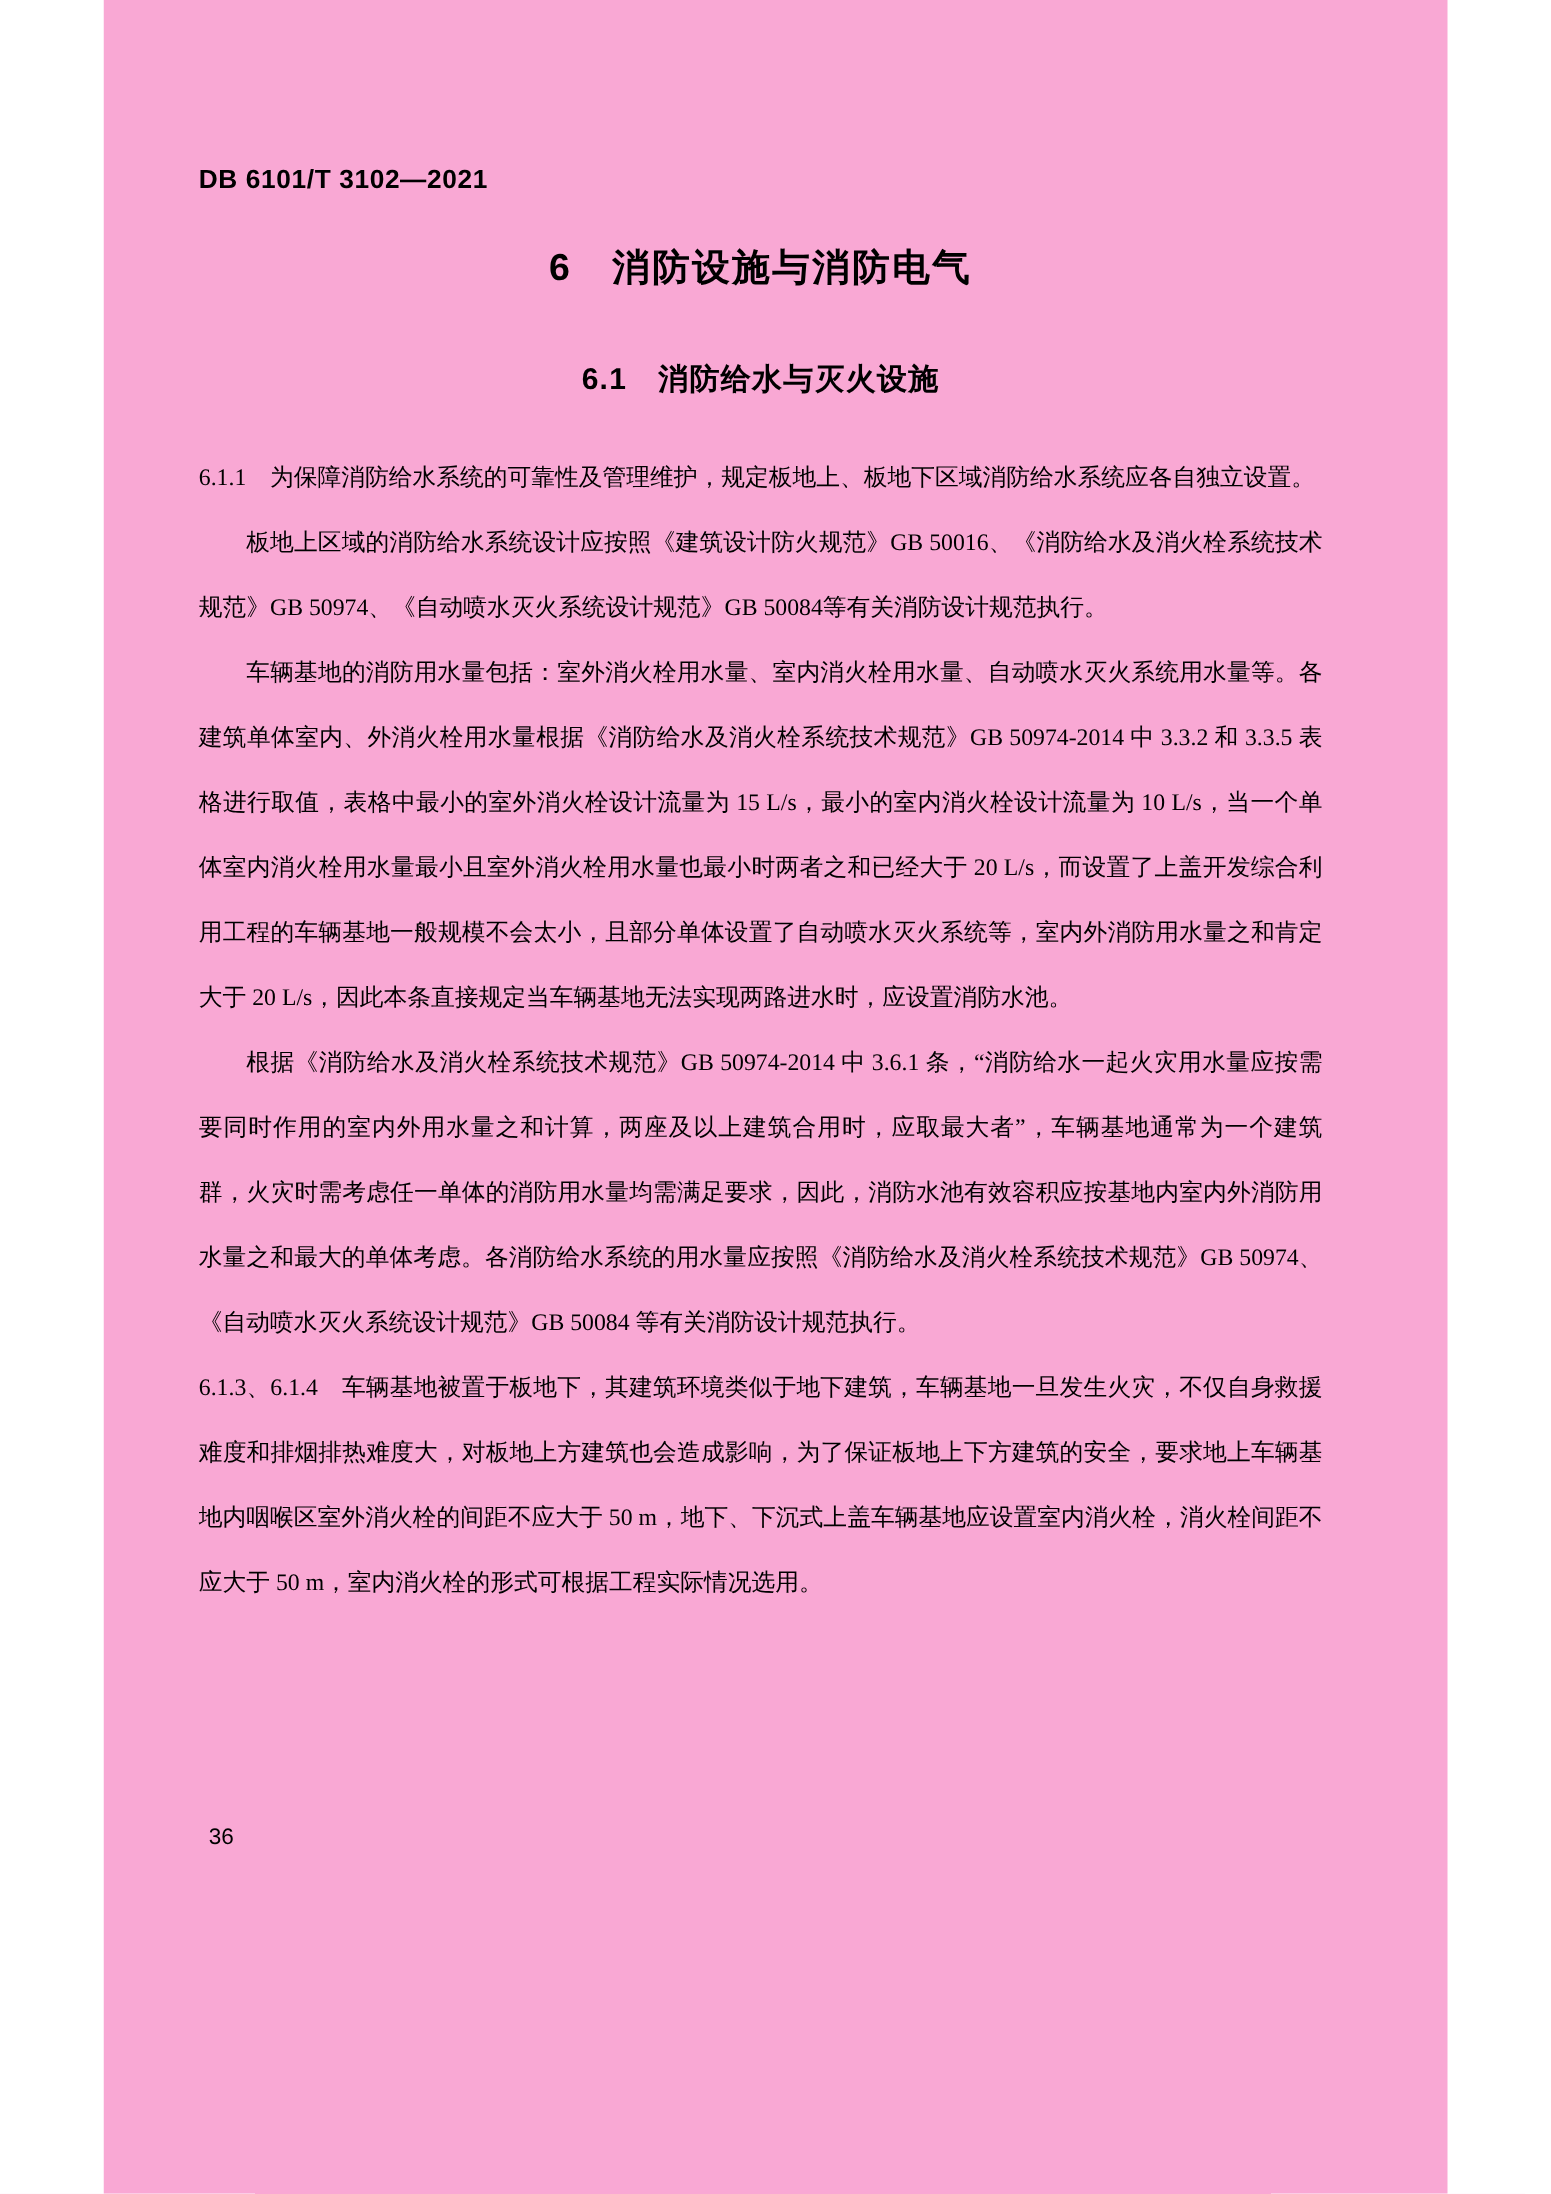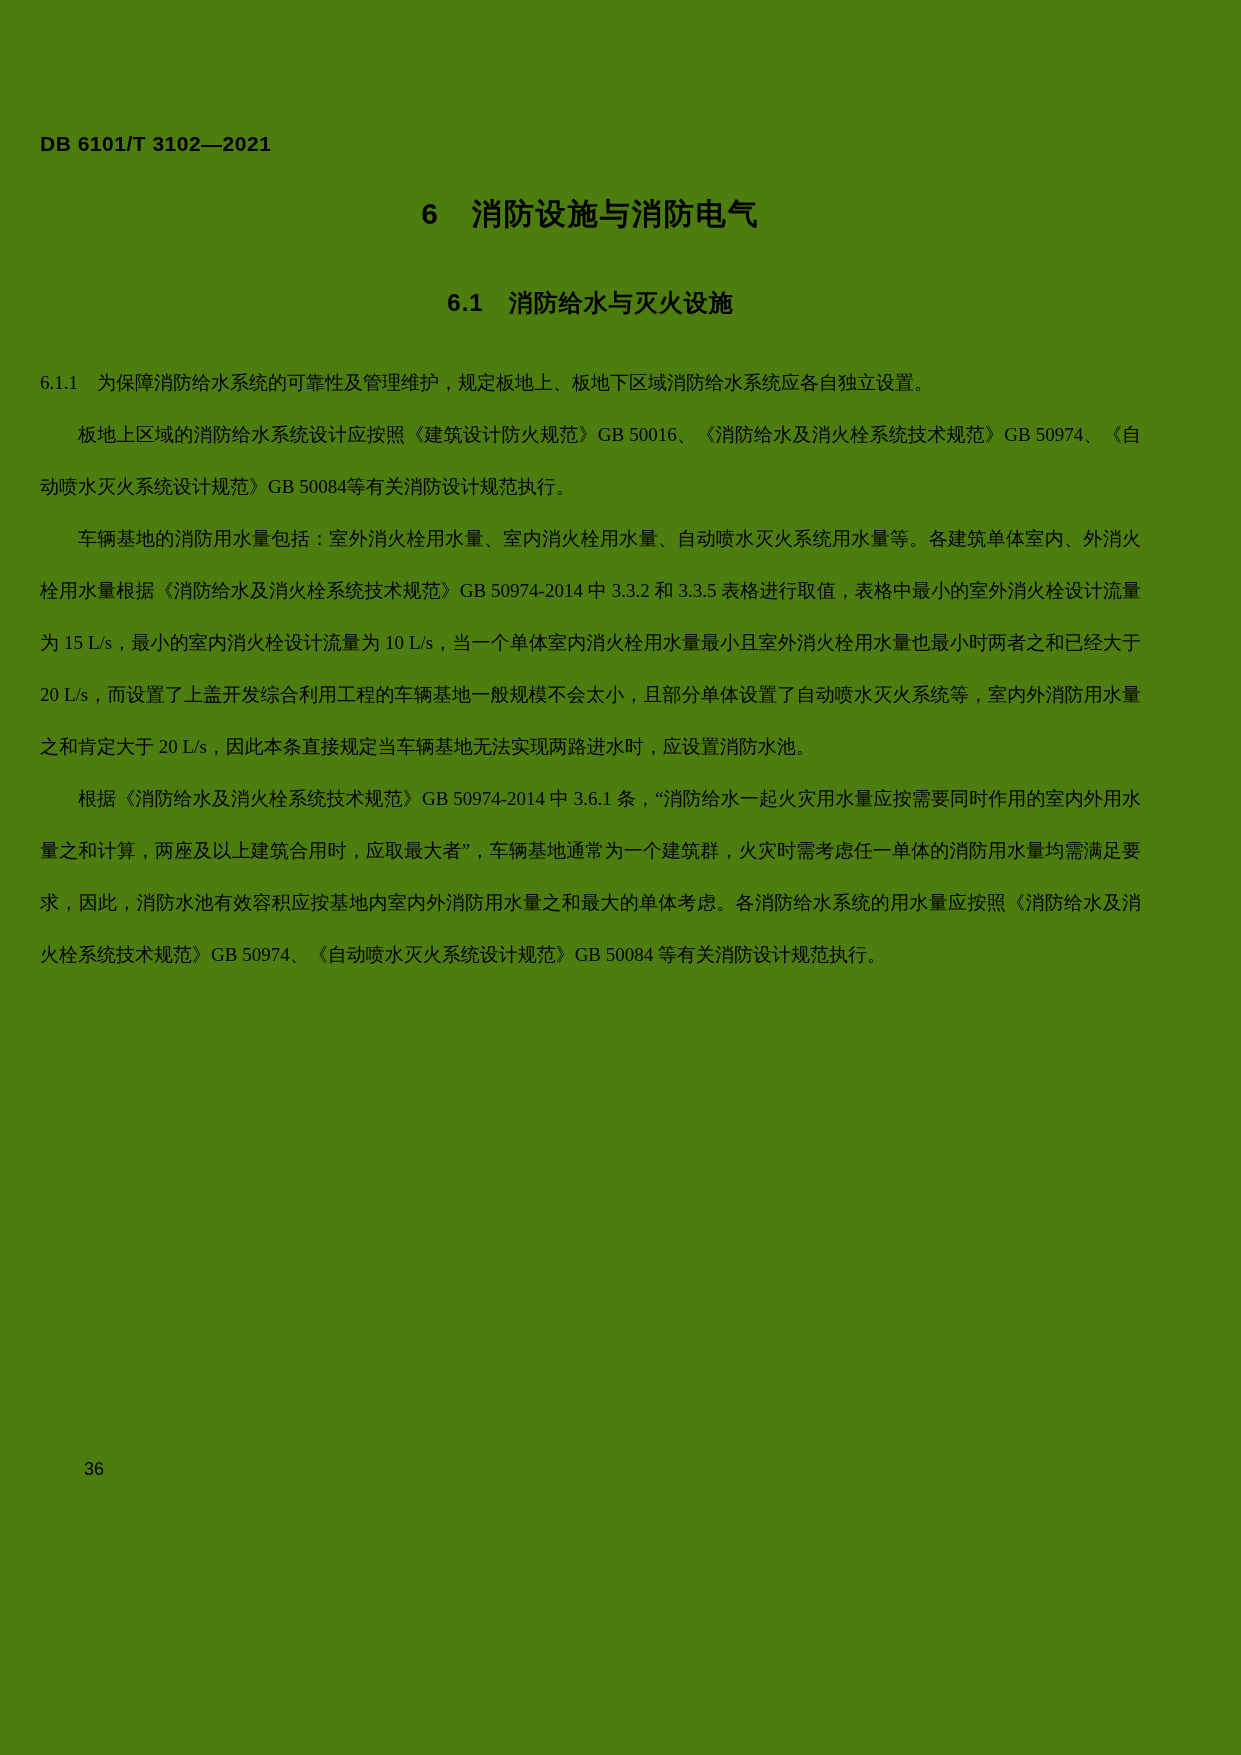--- a/index.html
+++ b/index.html
@@ -3,27 +3,27 @@
 <meta charset="utf-8">
 <style>
   * { box-sizing: border-box; }
   html, body {
     margin: 0;
     padding: 0;
     background: #ffffff;
   }
   .page {
     position: relative;
-    width: 1241px;
+    width: 1075px;
     min-height: 1755px;
     margin: 0 auto;
-    background: #4d7c0f;
+    background: #f9a8d4;
     color: #000000;
     font-family: "Liberation Serif", "DejaVu Serif", serif;
-    padding: 132px 100px 40px 40px;
+    padding: 132px 100px 40px 76px;
   }
   .doc-code {
     font-size: 21px;
     font-weight: bold;
     letter-spacing: 0.5px;
     font-family: "Liberation Sans", "DejaVu Sans", sans-serif;
   }
   .chapter-title {
     margin: 38px 0 0 0;
     text-align: center;
@@ -69,17 +69,18 @@
 
   <h1 class="chapter-title">6　消防设施与消防电气</h1>
 
   <h2 class="section-title">6.1　消防给水与灭火设施</h2>
 
   <div class="body-text">
     <p class="para">6.1.1　为保障消防给水系统的可靠性及管理维护，规定板地上、板地下区域消防给水系统应各自独立设置。</p>
     <p class="para indent">板地上区域的消防给水系统设计应按照《建筑设计防火规范》GB 50016、《消防给水及消火栓系统技术规范》GB 50974、《自动喷水灭火系统设计规范》GB 50084等有关消防设计规范执行。</p>
     <p class="para indent">车辆基地的消防用水量包括：室外消火栓用水量、室内消火栓用水量、自动喷水灭火系统用水量等。各建筑单体室内、外消火栓用水量根据《消防给水及消火栓系统技术规范》GB 50974-2014 中 3.3.2 和 3.3.5 表格进行取值，表格中最小的室外消火栓设计流量为 15 L/s，最小的室内消火栓设计流量为 10 L/s，当一个单体室内消火栓用水量最小且室外消火栓用水量也最小时两者之和已经大于 20 L/s，而设置了上盖开发综合利用工程的车辆基地一般规模不会太小，且部分单体设置了自动喷水灭火系统等，室内外消防用水量之和肯定大于 20 L/s，因此本条直接规定当车辆基地无法实现两路进水时，应设置消防水池。</p>
     <p class="para indent">根据《消防给水及消火栓系统技术规范》GB 50974-2014 中 3.6.1 条，“消防给水一起火灾用水量应按需要同时作用的室内外用水量之和计算，两座及以上建筑合用时，应取最大者”，车辆基地通常为一个建筑群，火灾时需考虑任一单体的消防用水量均需满足要求，因此，消防水池有效容积应按基地内室内外消防用水量之和最大的单体考虑。各消防给水系统的用水量应按照《消防给水及消火栓系统技术规范》GB 50974、《自动喷水灭火系统设计规范》GB 50084 等有关消防设计规范执行。</p>
+    <p class="para">6.1.3、6.1.4　车辆基地被置于板地下，其建筑环境类似于地下建筑，车辆基地一旦发生火灾，不仅自身救援难度和排烟排热难度大，对板地上方建筑也会造成影响，为了保证板地上下方建筑的安全，要求地上车辆基地内咽喉区室外消火栓的间距不应大于 50 m，地下、下沉式上盖车辆基地应设置室内消火栓，消火栓间距不应大于 50 m，室内消火栓的形式可根据工程实际情况选用。</p>
   </div>
 
   <div class="page-number">36</div>
 
 </div>
 
 </body></html>

